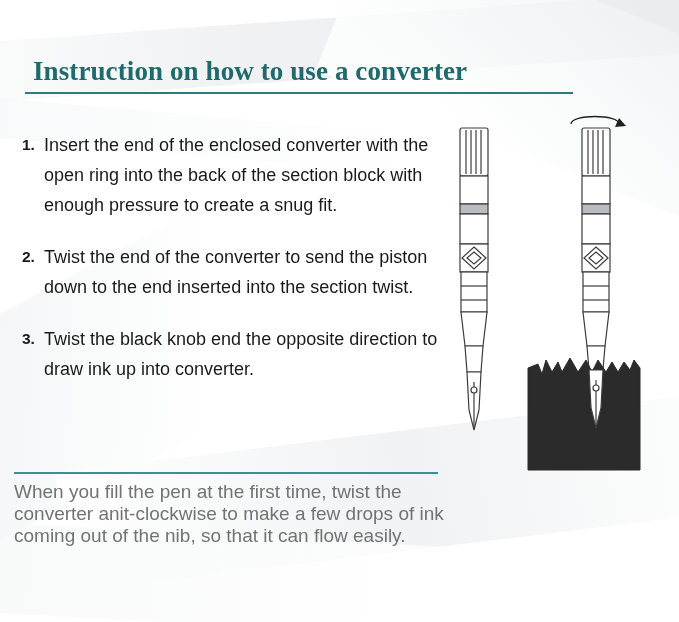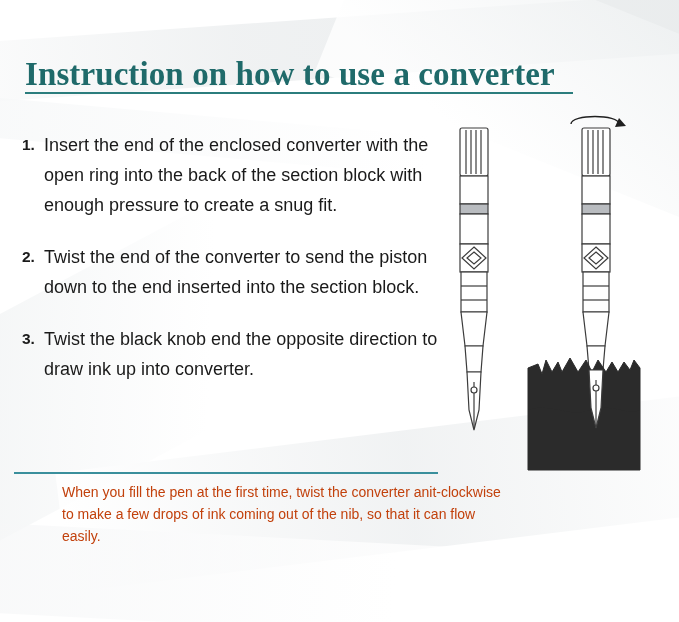--- a/index.html
+++ b/index.html
@@ -72,25 +72,25 @@
 
   .content {
     position: relative;
     z-index: 2;
     width: 679px;
     height: 622px;
   }
 
   .title {
     position: absolute;
-    left: 25px;
+    left: 33px;
     top: 56px;
     font-family: "Liberation Serif", serif;
     font-weight: bold;
-    font-size: 33px;
+    font-size: 27px;
     color: #1f6a6a;
     letter-spacing: 0.1px;
     white-space: nowrap;
   }
   .title-rule {
     position: absolute;
     left: 25px;
     top: 92px;
     width: 548px;
     height: 2px;
@@ -130,24 +130,23 @@
     top: 472px;
     width: 424px;
     height: 2px;
     background: #3a8f9c;
   }
   .footnote {
     position: absolute;
     left: 14px;
     top: 481px;
     width: 450px;
-    font-size: 14px;
-    color: #c2410c;
+    font-size: 19px;
+    color: #737373;
     line-height: 22px;
-    margin-left: 48px;
   }
 
   .diagram {
     position: absolute;
     left: 430px;
     top: 110px;
     width: 240px;
     height: 380px;
   }
   .diagram svg { display: block; }
@@ -171,21 +170,21 @@
 
     <div class="steps">
 
       <div class="step">
         <div class="step-num">1.</div>
         <div class="step-text">Insert the end of the enclosed converter with the open ring into the back of the section block with enough pressure to create a snug fit.</div>
       </div>
 
       <div class="step">
         <div class="step-num">2.</div>
-        <div class="step-text">Twist the end of the converter to send the piston down to the end inserted into the section block.</div>
+        <div class="step-text">Twist the end of the converter to send the piston down to the end inserted into the section twist.</div>
       </div>
 
       <div class="step">
         <div class="step-num">3.</div>
         <div class="step-text">Twist the black knob end the opposite direction to draw ink up into converter.</div>
       </div>
 
     </div>
 
     <div class="footnote-rule"></div>

